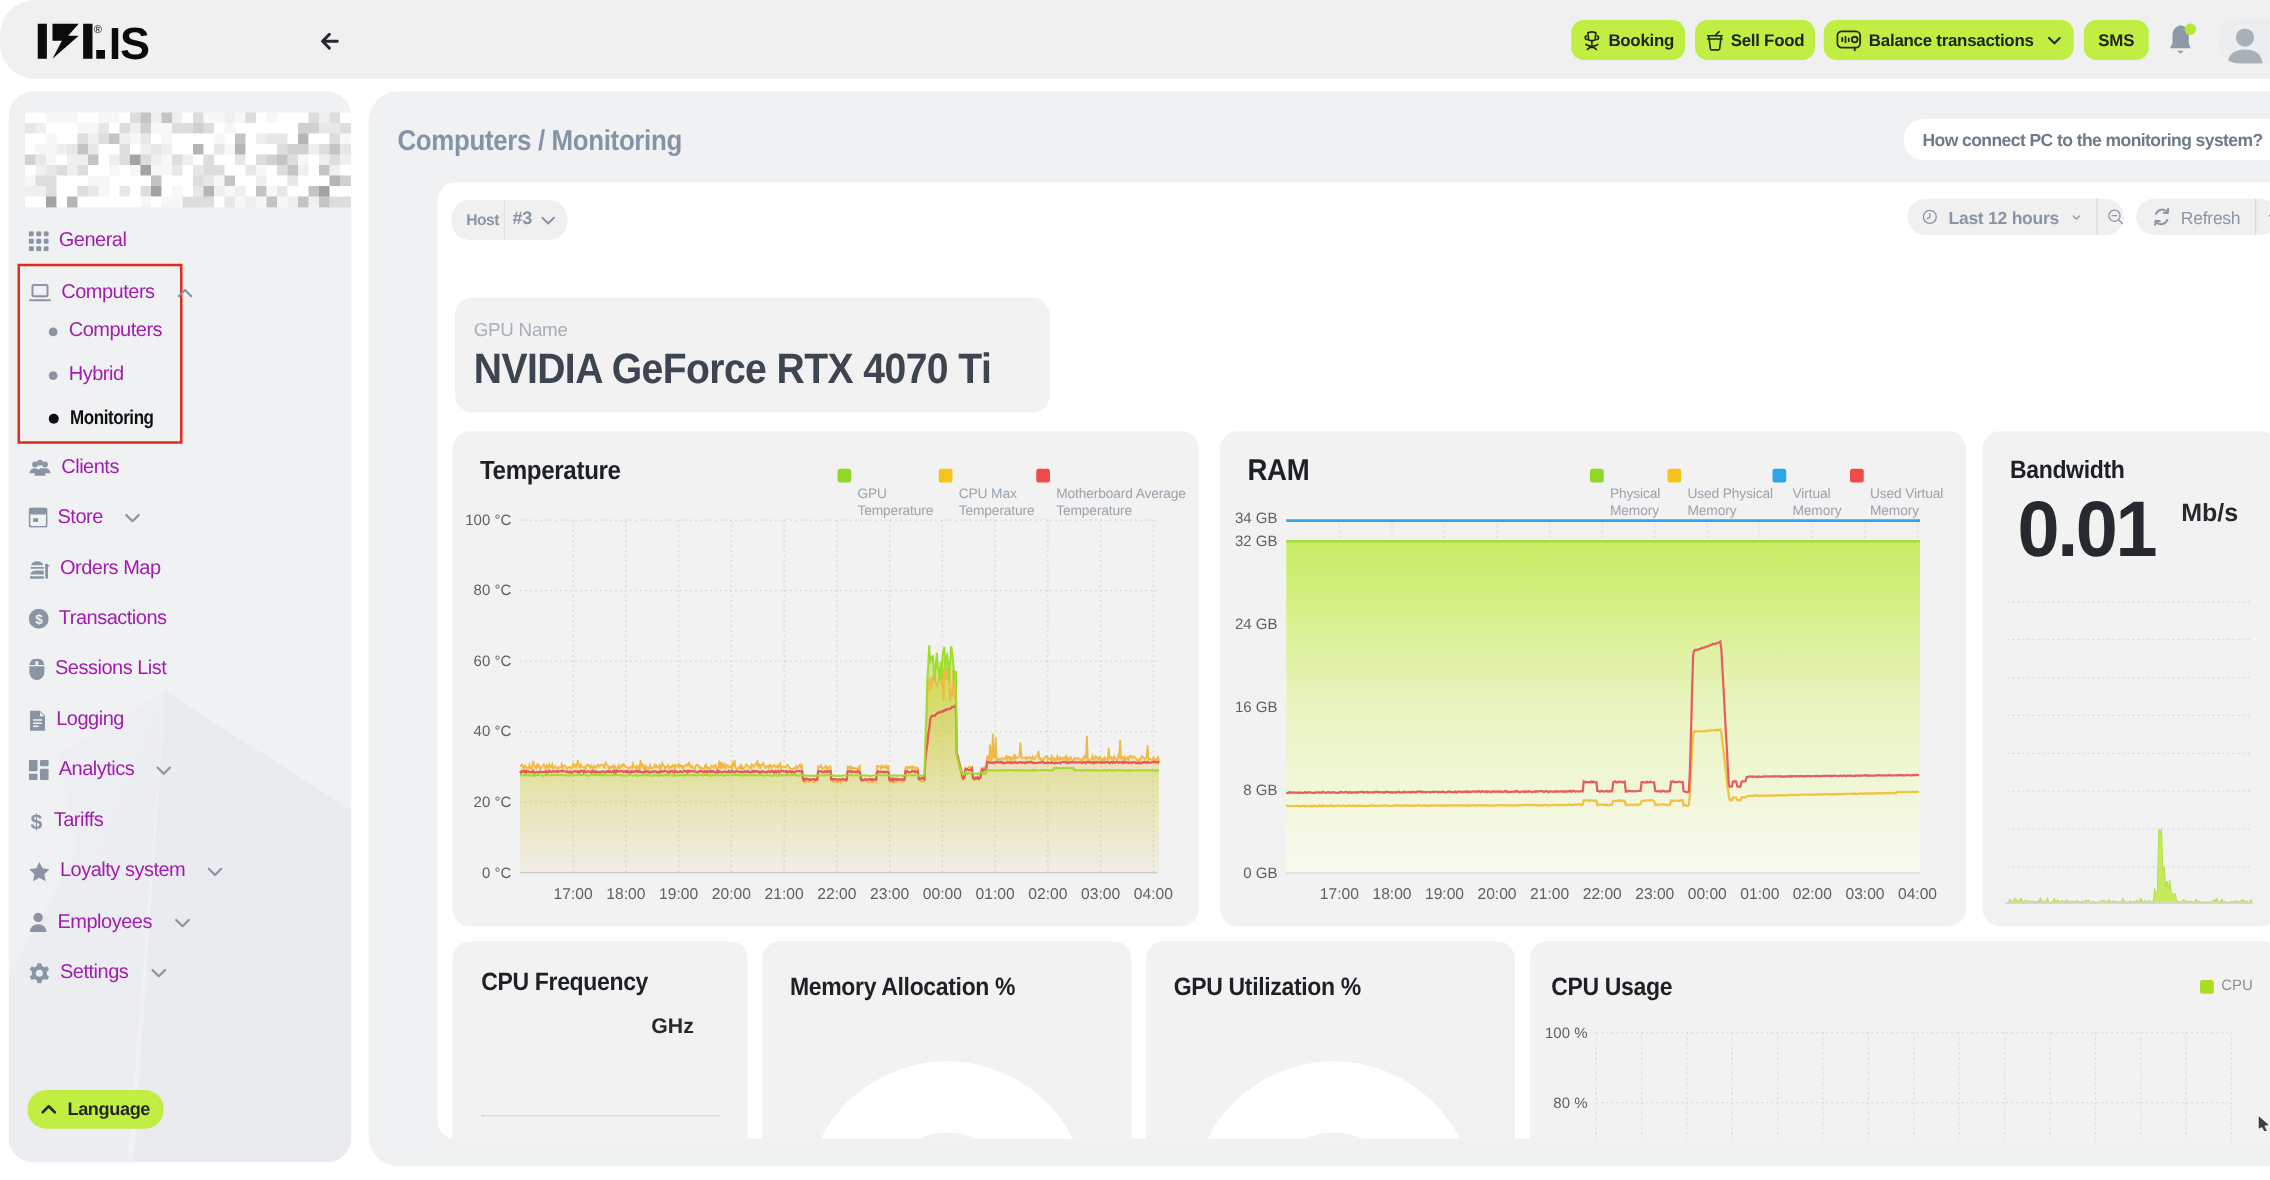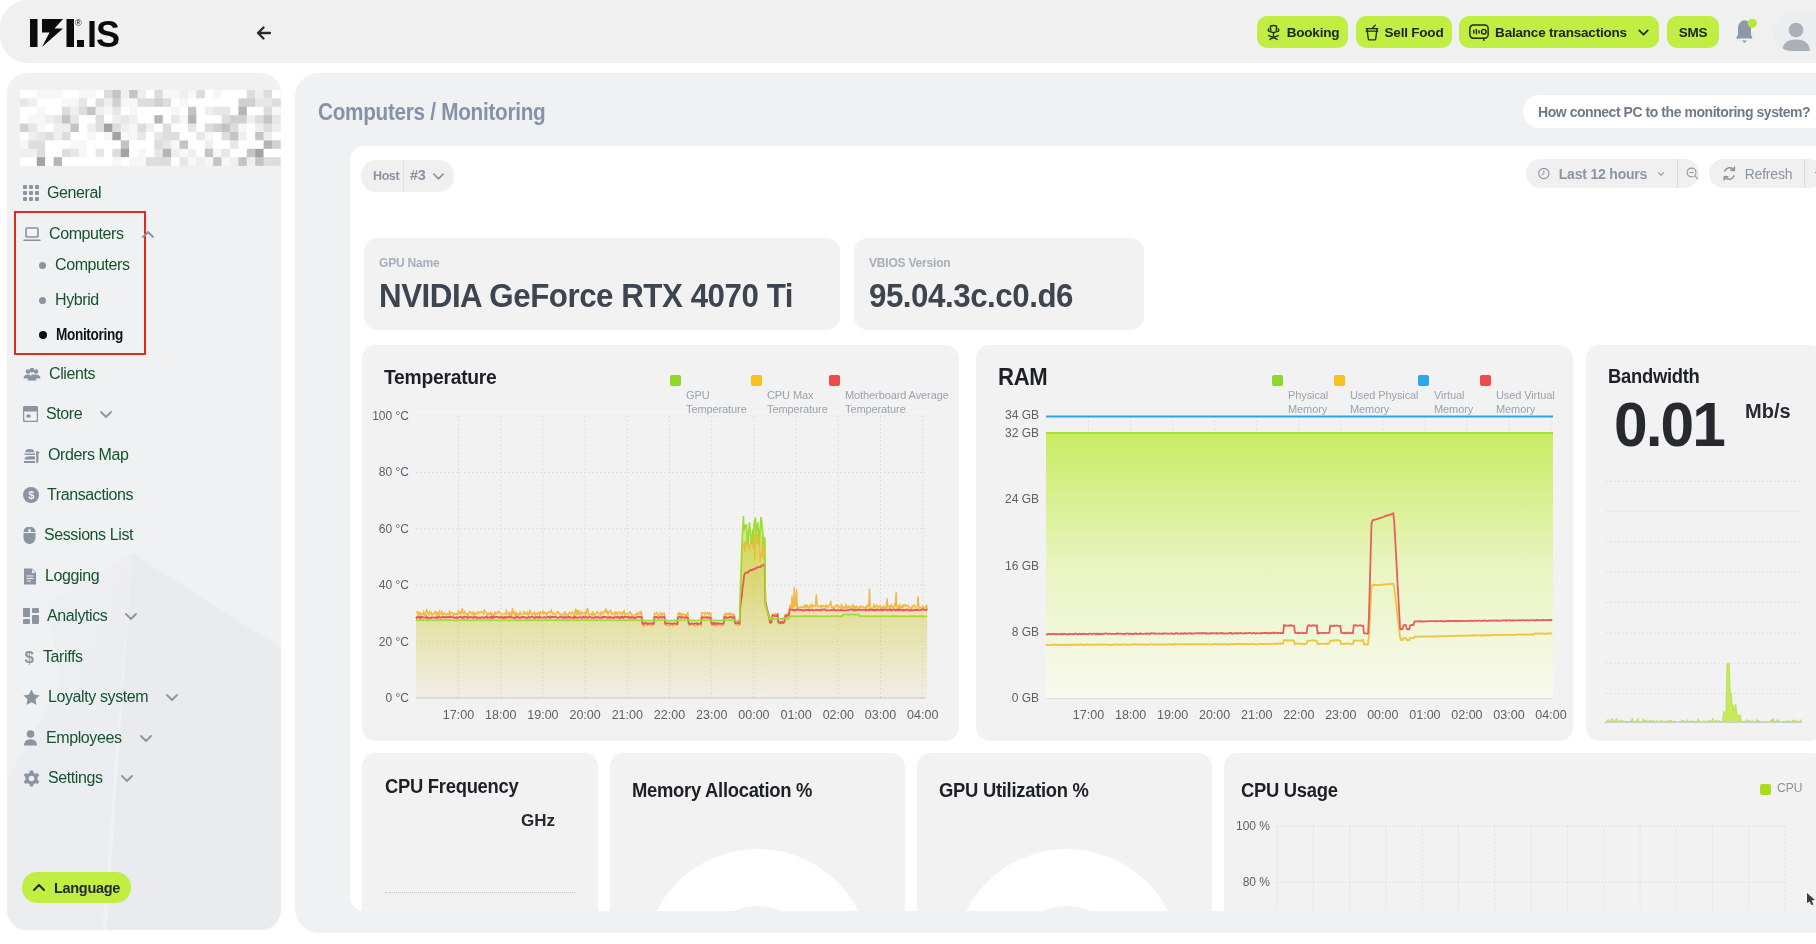--- a/index.html
+++ b/index.html
@@ -3,24 +3,24 @@
 <meta charset="utf-8">
 <style>
 * { margin:0; padding:0; box-sizing:border-box; }
 html,body { width:1816px; height:944px; background:#ffffff; font-family:"Liberation Sans", sans-serif; overflow:hidden; }
 .abs { position:absolute; }
 #topbar { position:absolute; left:0; top:0; width:1816px; height:63px; background:#f0f0f1; border-radius:28px 0 0 28px; }
 #sidebar { position:absolute; left:7px; top:73px; width:274px; height:857px; background:#f0f1f2; border-radius:20px; overflow:hidden; }
 #main { position:absolute; left:295px; top:73px; width:1521px; height:860px; background:#f0f1f2; border-radius:24px 0 0 24px; }
 #card { position:absolute; left:322px; top:146px; width:1490px; height:765px; background:#ffffff; border-radius:14px; overflow:hidden;margin-left:28px; }
 .subcard { position:absolute; background:#f2f2f3; border-radius:14px; }
-.menu-item { position:absolute; left:16px; display:flex; align-items:center; gap:8px; color:#14532d; font-size:16px; letter-spacing:-0.4px; }
+.menu-item { position:absolute; left:16px; display:flex; align-items:center; gap:8px; color:#a21caf; font-size:16px; letter-spacing:-0.4px; }
 .menu-item svg { flex:0 0 auto; }
 .chev { display:inline-block; margin-left:10px; }
-.lbl { color:#a7afb9; font-size:12px; font-weight:bold; letter-spacing:-0.2px; }
+.lbl { color:#a7afb9; font-size:15px; font-weight:normal; letter-spacing:-0.2px; }
 .val { color:#3d4550; font-size:34px; font-weight:bold; white-space:nowrap; transform:scaleX(0.92); transform-origin:0 0; letter-spacing:-0.5px; }
 .ctitle { color:#1d2125; font-weight:bold; letter-spacing:-0.3px; transform:scaleX(0.92); transform-origin:0 0; white-space:nowrap; }
 .gbtn { position:absolute; top:16px; height:32px; white-space:nowrap; background:#c0ee43; border-radius:10px; display:flex; align-items:center; justify-content:center; gap:8px; color:#20261a; font-size:13.5px; font-weight:bold; letter-spacing:-0.2px; gap:6px; }
 .lsq { position:absolute; top:30px; width:11px; height:11px; border-radius:2px; }
 .ltx { position:absolute; top:44px; font-size:11px; line-height:13.5px; color:#9aa3ab; letter-spacing:-0.1px; white-space:nowrap; }
 .chip { background:#f0f0f1; border-radius:15px; display:flex; align-items:center; color:#8a95a3; white-space:nowrap; }
 </style>
 </head>
 <body>
 
@@ -573,24 +573,20 @@
     <span style="width:1px;height:29px;background:#d9d9dd;margin-left:12px;flex:0 0 auto"></span>
     <svg width="10" height="6" viewBox="0 0 12 7" style="margin-left:10px">
         <path d="M1 1 L6 6 L11 1" stroke="#8a95a3" stroke-width="2" fill="none" stroke-linecap="round" stroke-linejoin="round"></path>
       </svg>
   </div>
 
   <div class="subcard" style="left:14px;top:92px;width:476px;height:92px">
     <div class="lbl abs" style="left:15px;top:18px">GPU Name</div>
     <div class="val abs" style="left:15px;top:38px">NVIDIA GeForce RTX 4070 Ti</div>
   </div>
-  <div class="subcard" style="left:504px;top:92px;width:290px;height:92px">
-    <div class="lbl abs" style="left:15px;top:18px">VBIOS Version</div>
-    <div class="val abs" style="left:15px;top:38px">95.04.3c.c0.d6</div>
-  </div>
 
   <div class="subcard" style="left:12px;top:199px;width:597px;height:396px">
     <div class="ctitle abs" style="left:22px;top:20px;font-size:21px">Temperature</div>
     <span class="lsq" style="left:308px;background:#8fd826"></span>
       <span class="ltx" style="left:324px">GPU<br>Temperature</span>
     <span class="lsq" style="left:389px;background:#f5c31c"></span>
       <span class="ltx" style="left:405px">CPU Max<br>Temperature</span>
     <span class="lsq" style="left:467px;background:#f04b4b"></span>
       <span class="ltx" style="left:483px">Motherboard Average<br>Temperature</span>
     <div class="abs" style="left:0;top:0"><svg width="597" height="396" font-family="Liberation Sans, sans-serif">
@@ -662,21 +658,21 @@
   <div class="subcard" style="left:626px;top:199px;width:597px;height:396px">
     <div class="ctitle abs" style="left:22px;top:18px;font-size:24px">RAM</div>
     <span class="lsq" style="left:296px;background:#8fd826"></span>
       <span class="ltx" style="left:312px">Physical<br>Memory</span>
     <span class="lsq" style="left:358px;background:#f5c31c"></span>
       <span class="ltx" style="left:374px">Used Physical<br>Memory</span>
     <span class="lsq" style="left:442px;background:#2aa7e8"></span>
       <span class="ltx" style="left:458px">Virtual<br>Memory</span>
     <span class="lsq" style="left:504px;background:#f04b4b"></span>
       <span class="ltx" style="left:520px">Used Virtual<br>Memory</span>
-    <div class="abs" style="left:17px;top:0"><svg width="597" height="396" font-family="Liberation Sans, sans-serif">
+    <div class="abs" style="left:0;top:0"><svg width="597" height="396" font-family="Liberation Sans, sans-serif">
           <defs>
             <linearGradient id="rg" x1="0" y1="88" x2="0" y2="353" gradientUnits="userSpaceOnUse">
               <stop offset="0" stop-color="#c9ec62"></stop>
               <stop offset="0.5" stop-color="#e9f4c0"></stop>
               <stop offset="1" stop-color="#f8faf0"></stop>
             </linearGradient>
           </defs>
           <g stroke="#d9d9d9" stroke-width="1" stroke-dasharray="1.5,2.5">
             <line x1="53" y1="286.8" x2="560" y2="286.8"></line>
             <line x1="53" y1="220.5" x2="560" y2="220.5"></line>

